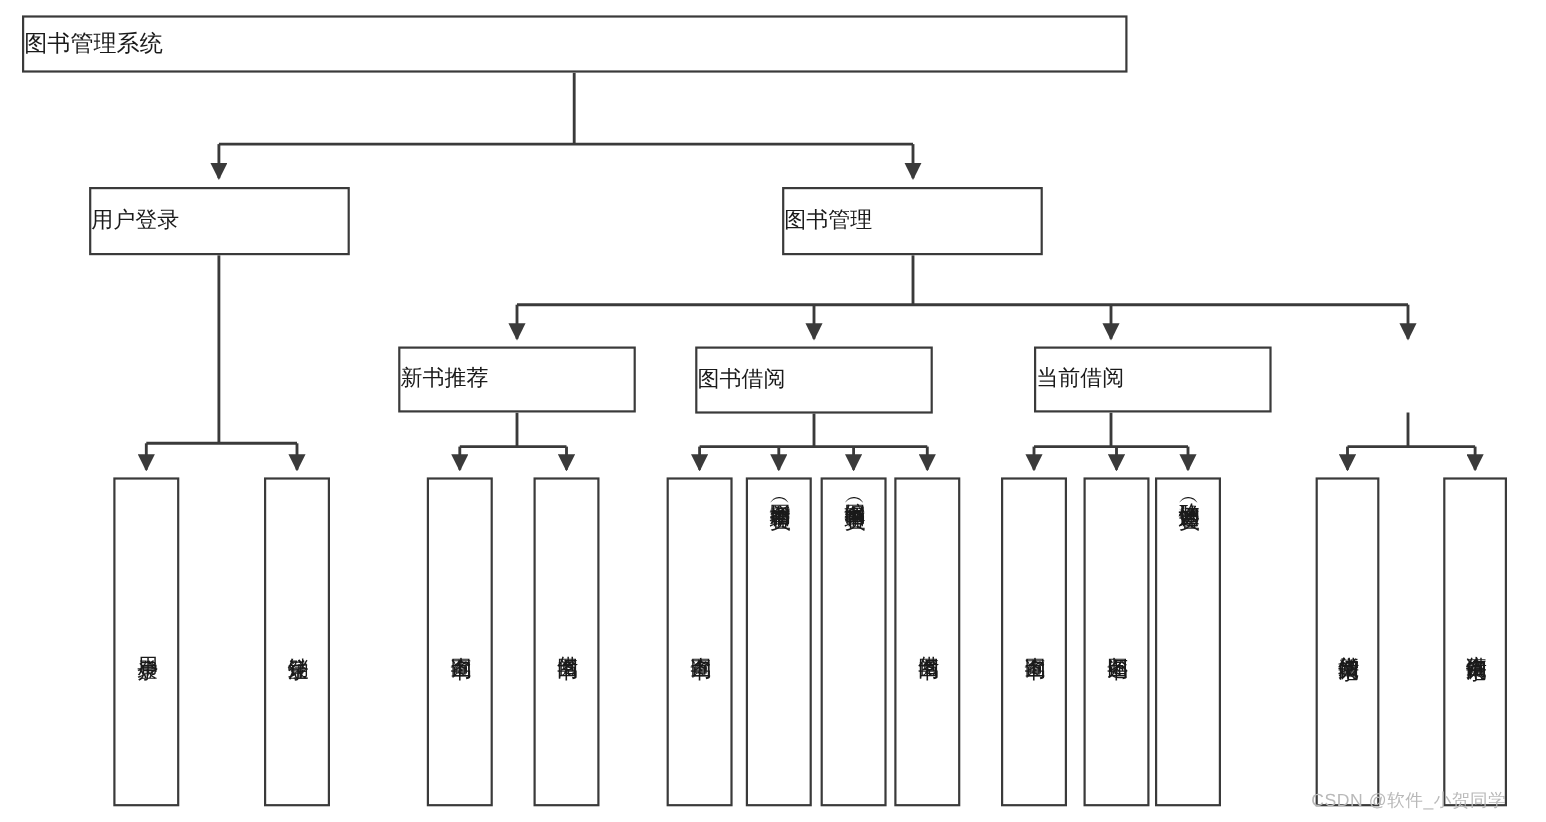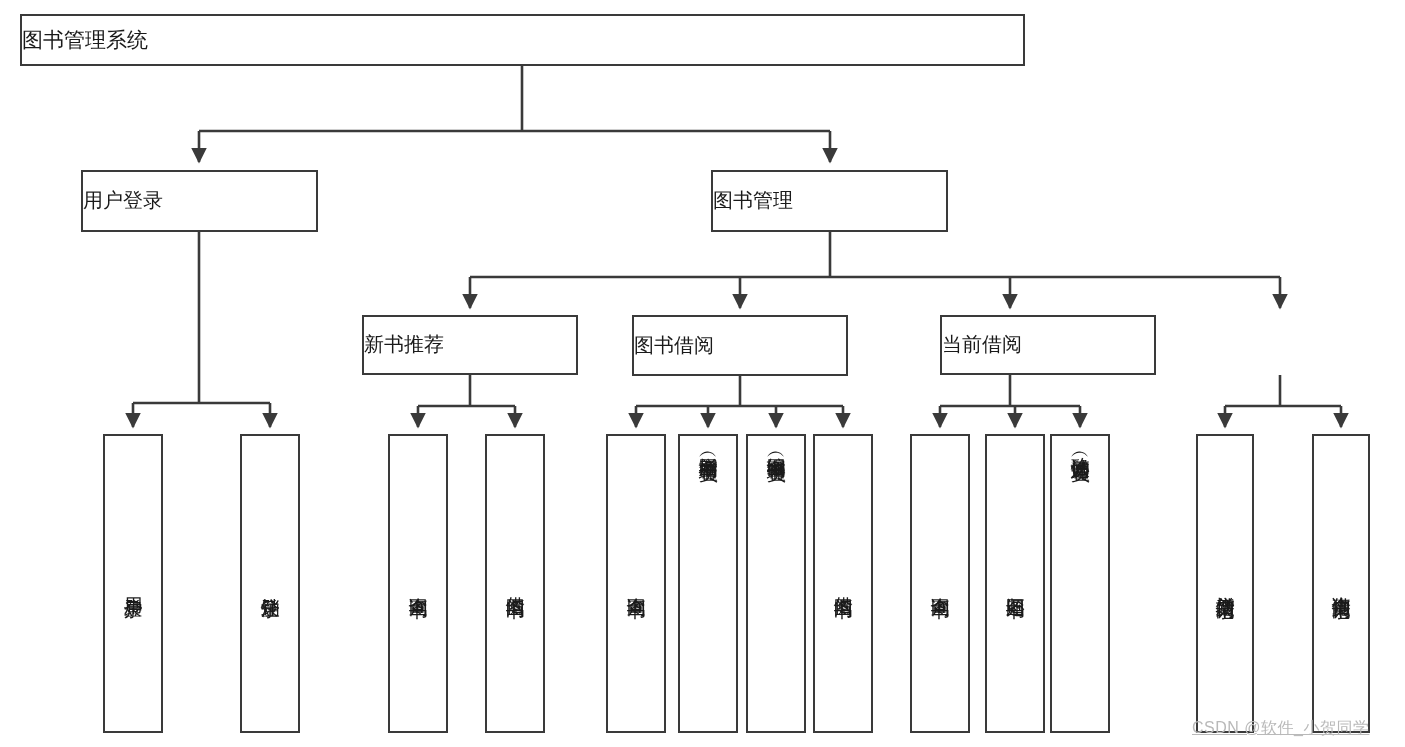--- a/index.html
+++ b/index.html
@@ -140,15 +140,15 @@
   <div class="node leaf top-align" style="left:746px;top:434px;width:60px;height:299px;">编辑图书（管理员）</div>
   <div class="node leaf" style="left:813px;top:434px;width:60px;height:299px;">借阅图书</div>
 
   <div class="node leaf" style="left:910px;top:434px;width:60px;height:299px;">查询图书</div>
   <div class="node leaf" style="left:985px;top:434px;width:60px;height:299px;">归还图书</div>
   <div class="node leaf top-align" style="left:1050px;top:434px;width:60px;height:299px;">确认归还（管理员）</div>
 
   <div class="node leaf" style="left:1196px;top:434px;width:58px;height:299px;">新增借阅记录</div>
   <div class="node leaf" style="left:1312px;top:434px;width:58px;height:299px;">查询借阅记录</div>
 
-  <div class="watermark" style="left:1192px;top:718px;text-decoration:underline;">CSDN @软件_小贺同学</div>
+  <div class="watermark" style="left:1192px;top:718px;">CSDN @软件_小贺同学</div>
 
 </div>
 
 </body></html>

